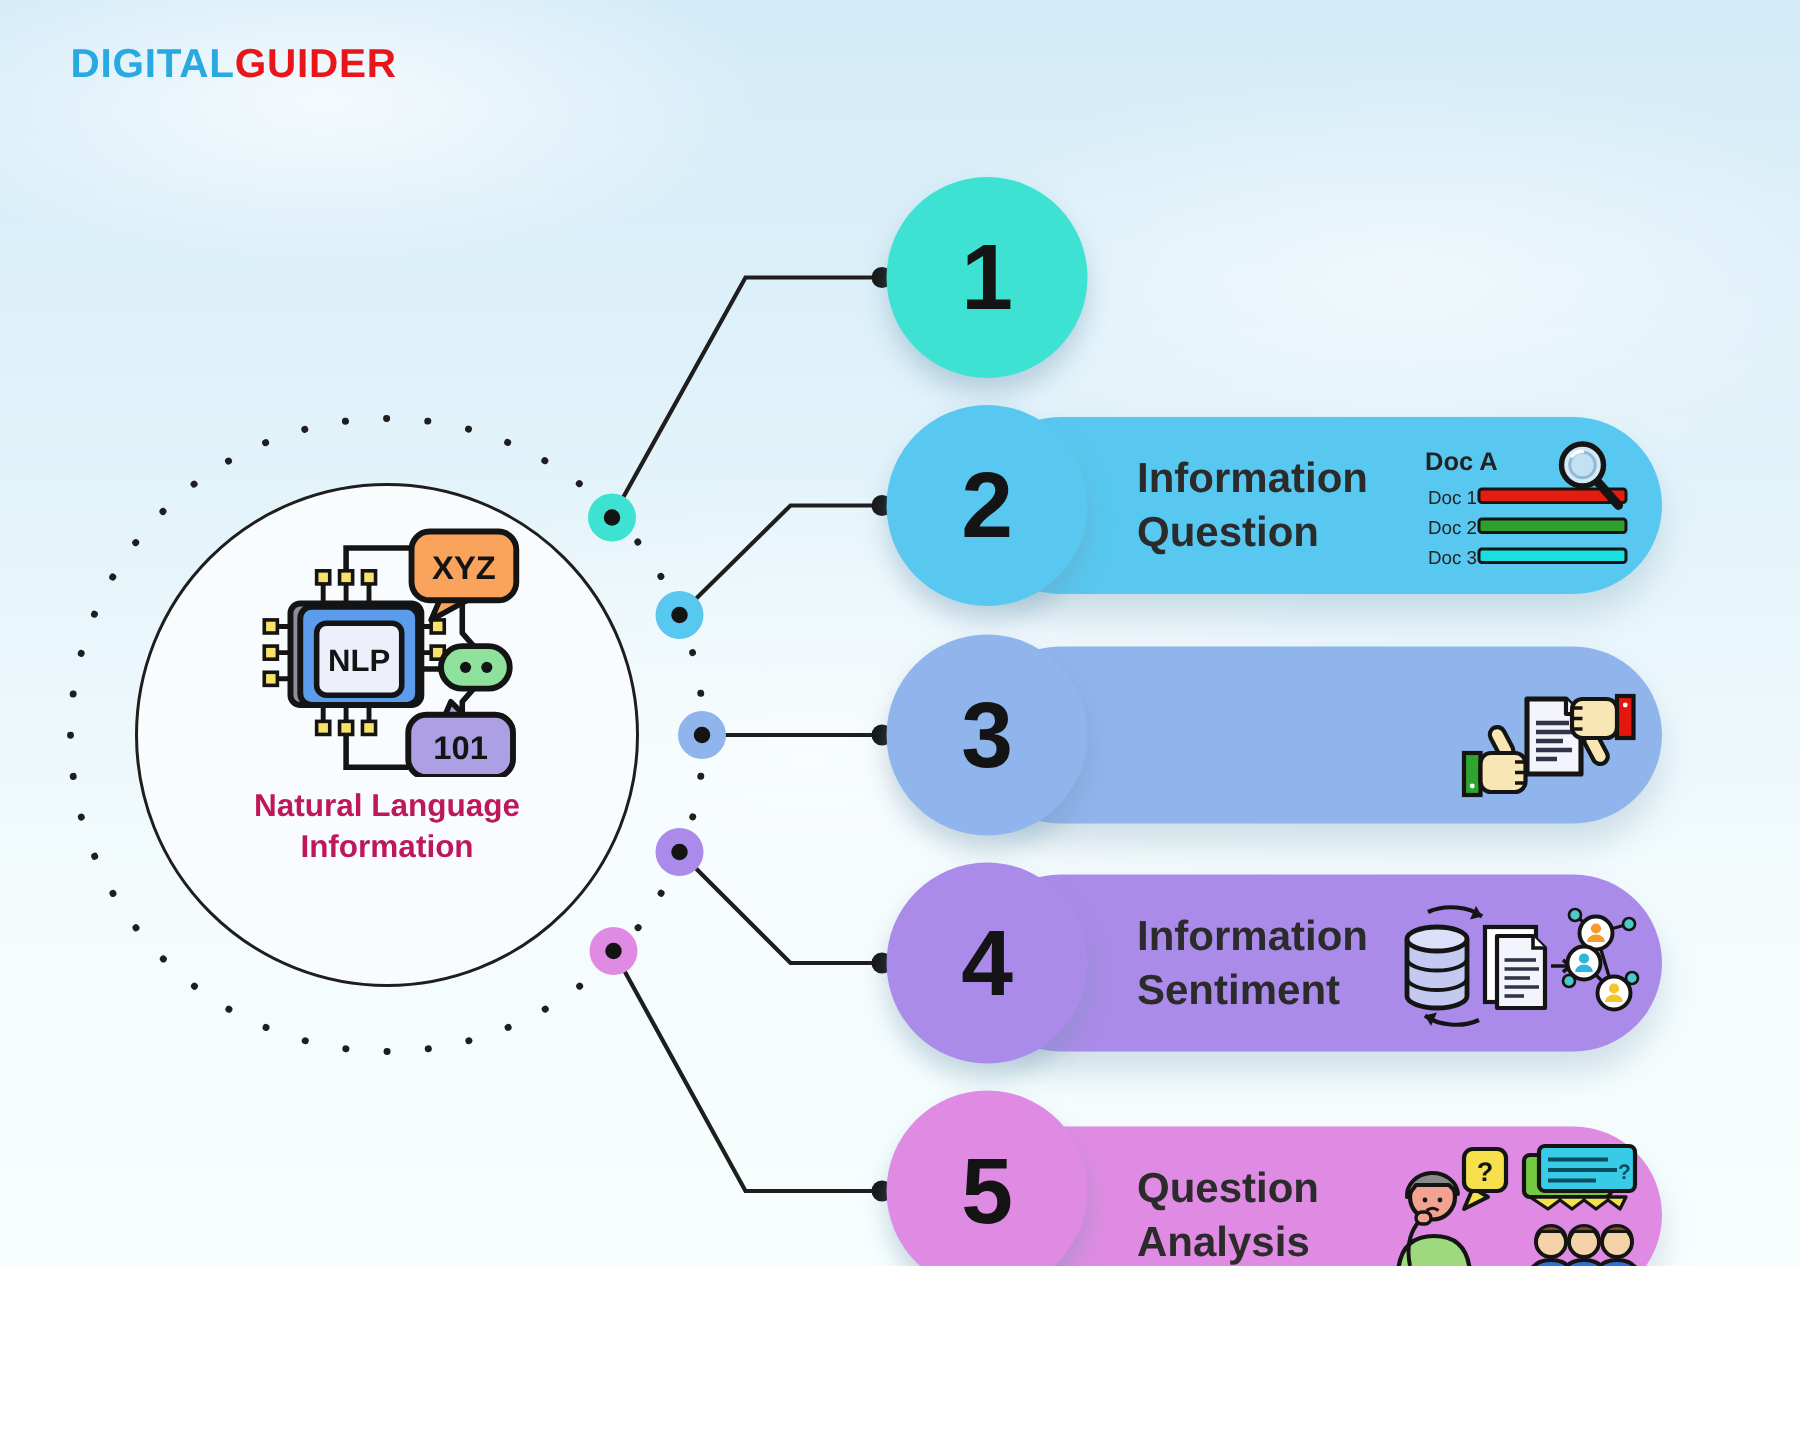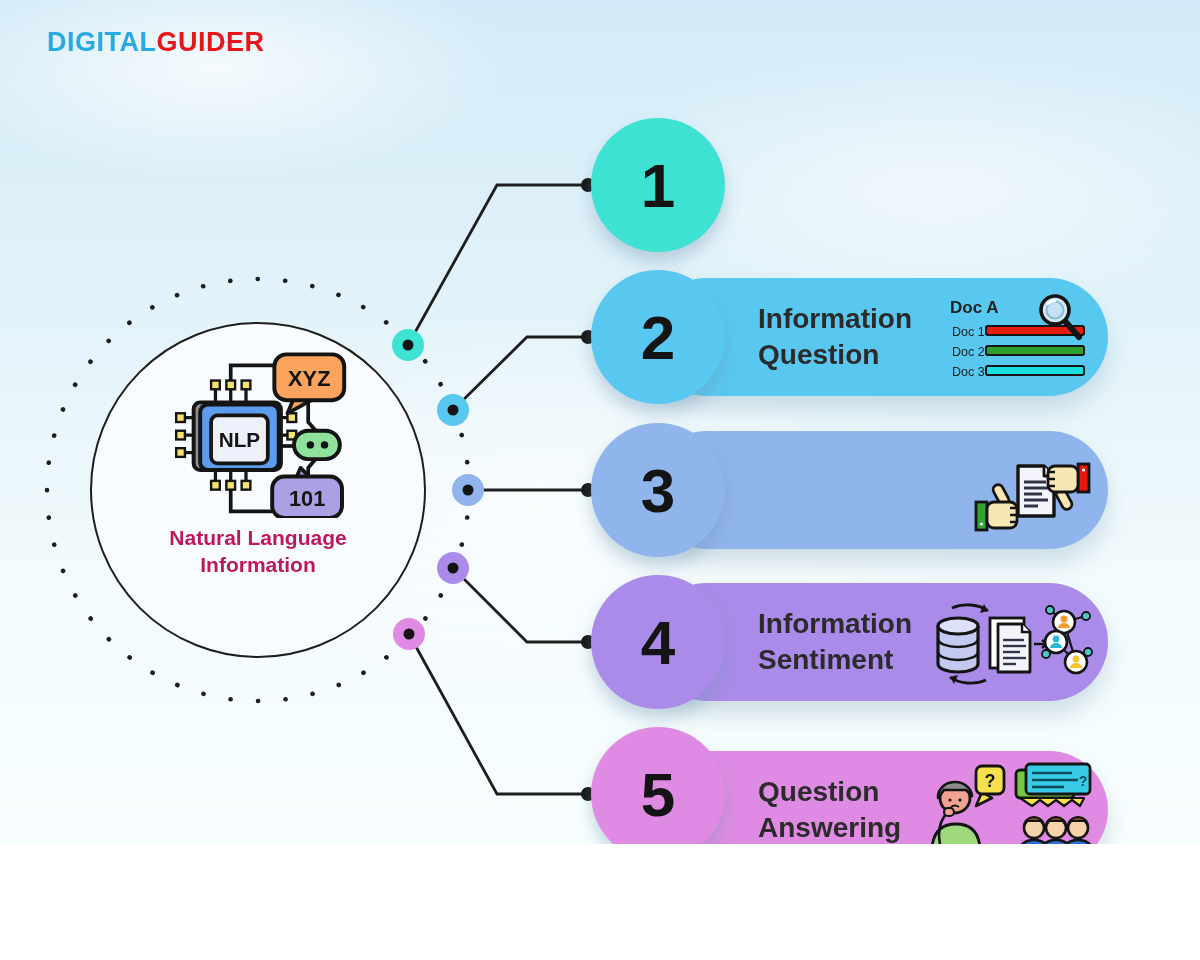--- a/index.html
+++ b/index.html
@@ -253,21 +253,21 @@
       </g>
     </svg>
   </div>
   <div class="num-circle" style="top: 575px; background: rgb(170, 139, 233);">
     <span>4</span>
   </div>
 
   <div class="row-pill" style="top: 751px; background: rgb(224, 139, 227);">
     <div class="row-label">
       <span>Question</span><br>
-      <span>Answering</span>
+      <span>Analysis</span>
     </div>
     <svg class="row-icon" width="172" height="100" viewBox="0 0 172 100">
       <g>
         <g>
           <path d="M60 32 l-6 14 l16 -8 z" fill="#F6E14D" stroke="#141414" stroke-width="2.6" stroke-linejoin="round"></path>
           <rect x="54" y="6" width="28" height="28" rx="6" fill="#F6E14D" stroke="#141414" stroke-width="2.8"></rect>
           <text x="68" y="27" text-anchor="middle" font-size="18" font-weight="bold" fill="#141414">?</text>
         </g>
         <path d="M10 88 q2 -24 24 -24 q22 0 24 24 z" fill="#9FD97E" stroke="#141414" stroke-width="2.8"></path>
         <circle cx="33" cy="38" r="15" fill="#F2A291" stroke="#141414" stroke-width="2.8"></circle>

